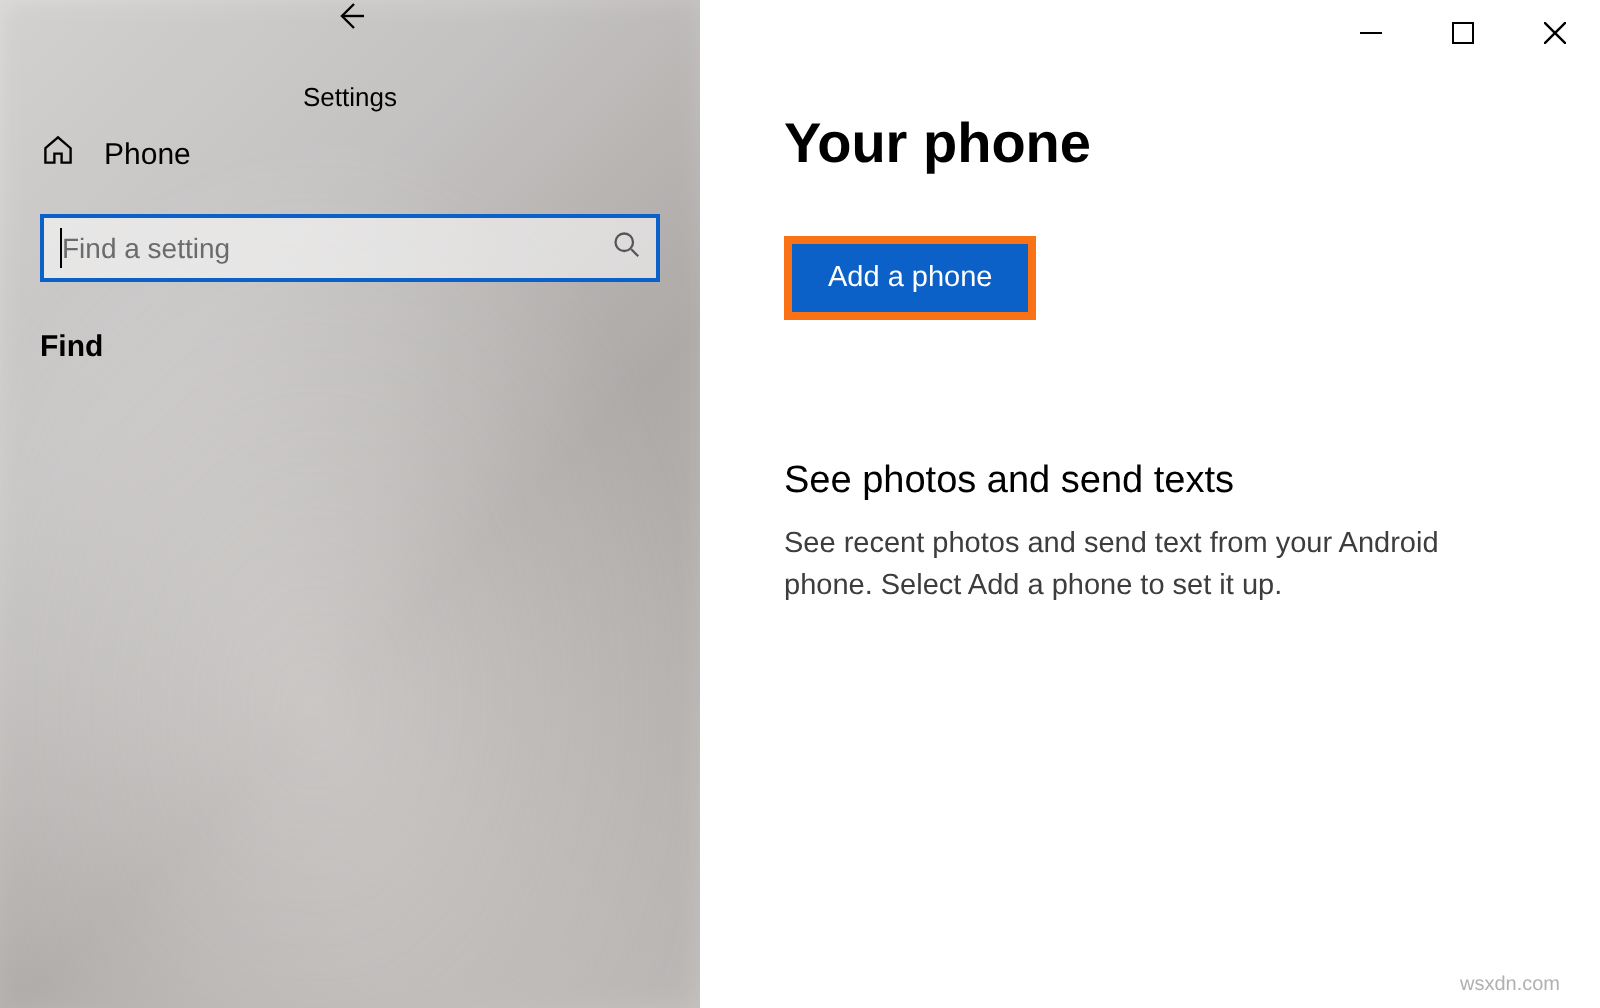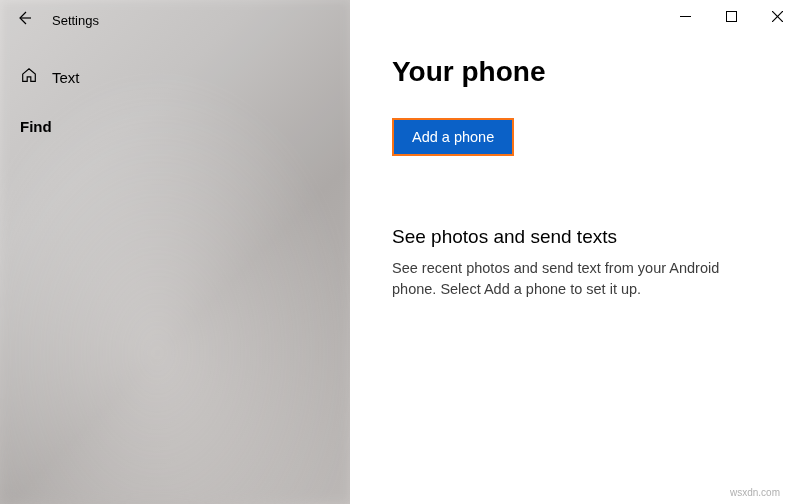--- a/index.html
+++ b/index.html
@@ -14,21 +14,21 @@
   .sidebar::before {
     content:"";
     position:absolute; inset:0;
     background: radial-gradient(ellipse 200px 280px at 45% 70%, rgba(255,255,255,0.25), rgba(0,0,0,0.06));
     filter: blur(6px);
     pointer-events:none;
   }
   .titlebar-left {
     display:flex; align-items:center; gap:20px;
     height:40px; padding:0 16px;
-    position:relative; z-index:2;
+    position:relative; z-index:2;flex-direction:column;
   }
   .back-arrow svg { width:16px; height:16px; }
   .title { font-size:13px; color:#000; }
   .home-row {
     display:flex; align-items:center; gap:14px;
     padding: 26px 20px 12px 20px;
     position:relative; z-index:2;
   }
   .home-row svg { width:18px; height:18px; }
   .home-label { font-size:15px; color:#000; }
@@ -64,21 +64,21 @@
   }
   .winbtn { width:46px; display:flex; align-items:center; justify-content:center; }
   .winbtn svg { width:11px; height:11px; stroke:#000; stroke-width:1; fill:none; }
   .close-x svg line { stroke:#000; stroke-width:1.2; }
 
   h1 { font-size:28px; font-weight:600; color:#000; margin-bottom:30px; }
   .body-text { font-size:14.5px; color:#3d3d3d; line-height:1.45; margin-bottom:20px; max-width:420px; }
   .add-btn {
     display:inline-flex; align-items:center; justify-content:center;
     background:#0b61c7; color:#fff; font-size:14.5px;
-    border:2px solid #f97316;
+    border:4px solid #f97316;
     padding:9px 18px; cursor:pointer;
     margin-bottom:70px;
   }
   h2 { font-size:19px; font-weight:400; color:#000; margin-bottom:10px; }
   .watermark { position:absolute; bottom:6px; right:20px; font-size:10px; color:#b0b0b0; }
 </style>
 </head>
 <body>
 
 <div class="window">
@@ -93,23 +93,35 @@
       </span>
       <span class="title">Settings</span>
     </div>
 
     <div class="home-row">
       <span>
         <svg viewBox="0 0 20 20">
             <path d="M3 9 L10 3 L17 9 V17 H12 V12 H8 V17 H3 Z" fill="none" stroke="#000" stroke-width="1.3"></path>
           </svg>
       </span>
-      <span class="home-label">Text</span>
+      <span class="home-label">Phone</span>
     </div>
 
+    <div class="search-wrap">
+      <div class="search-box">
+        <span class="caret"></span>
+        <input class="search-input" placeholder="Find a setting" style="">
+        <span class="search-icon">
+          <svg viewBox="0 0 16 16">
+              <circle cx="7" cy="7" r="5" fill="none" stroke="#555" stroke-width="1.3"></circle>
+              <line x1="11" y1="11" x2="15" y2="15" stroke="#555" stroke-width="1.3"></line>
+            </svg>
+        </span>
+      </div>
+    </div>
 
     <div class="phone-nav">Find</div>
   </div>
 
   <div class="content">
     <div class="winctrls">
       <div class="winbtn">
         <svg viewBox="0 0 11 11">
             <line x1="0" y1="5.5" x2="11" y2="5.5"></line>
           </svg>

